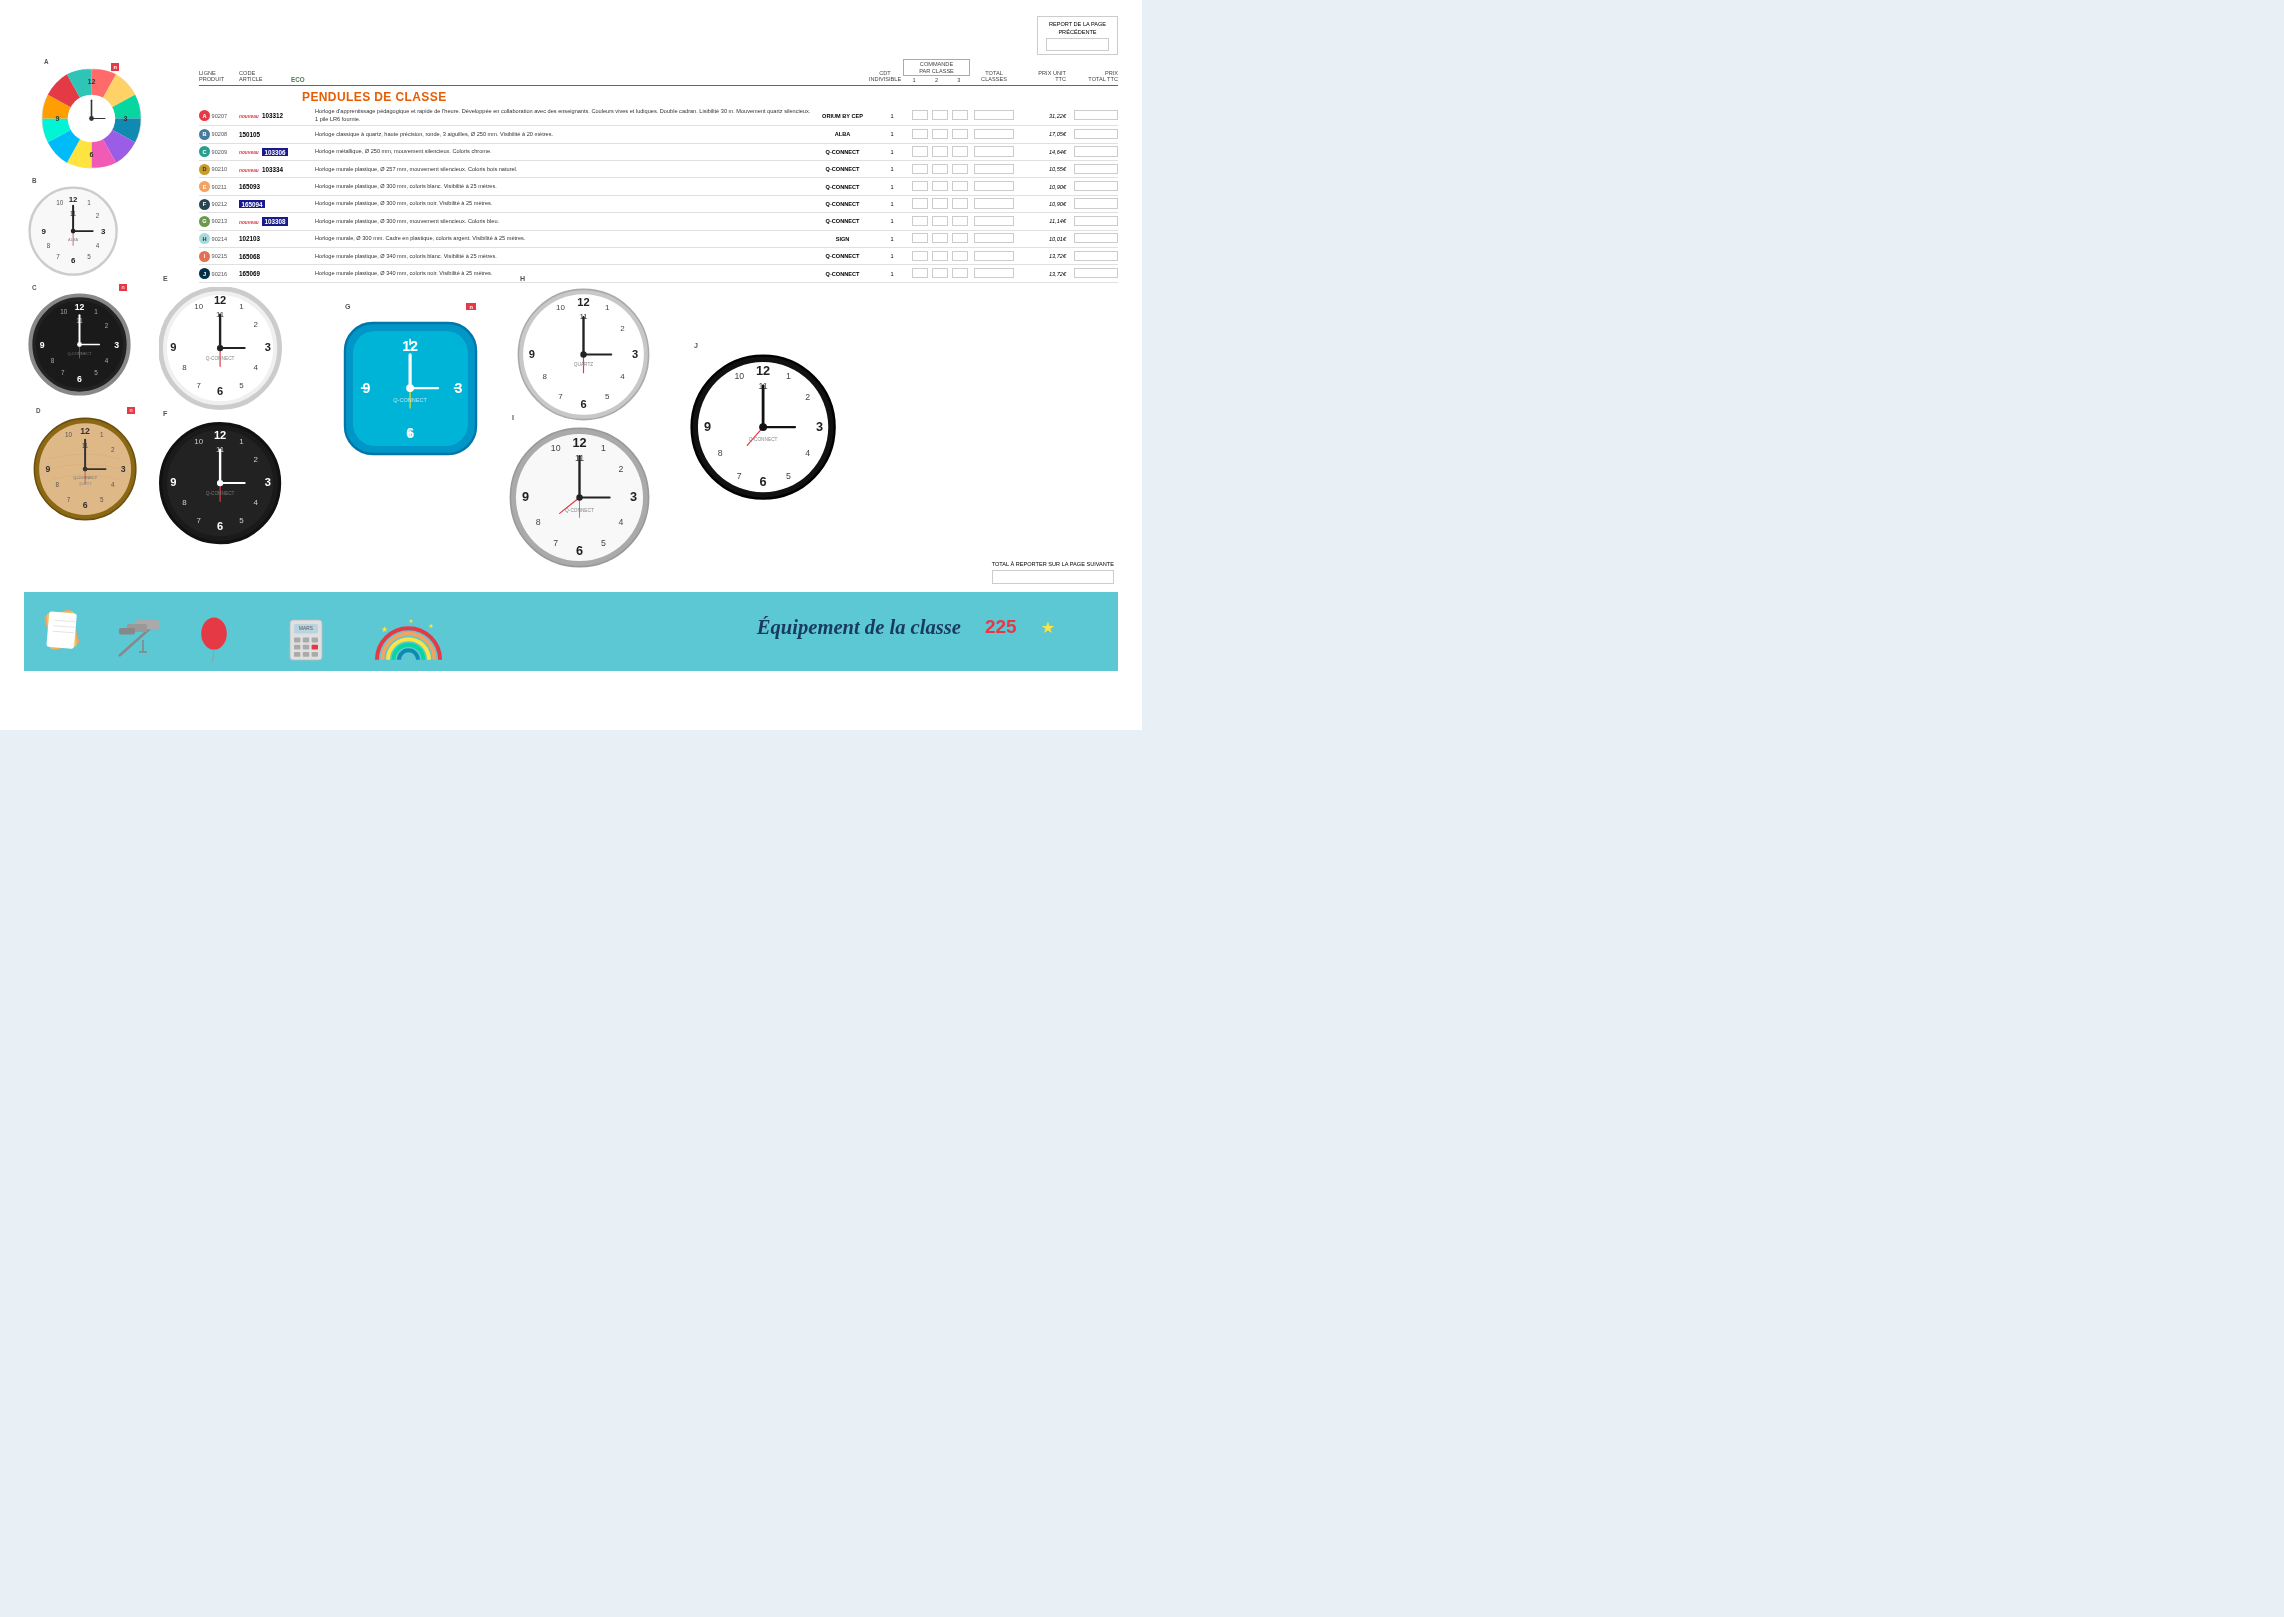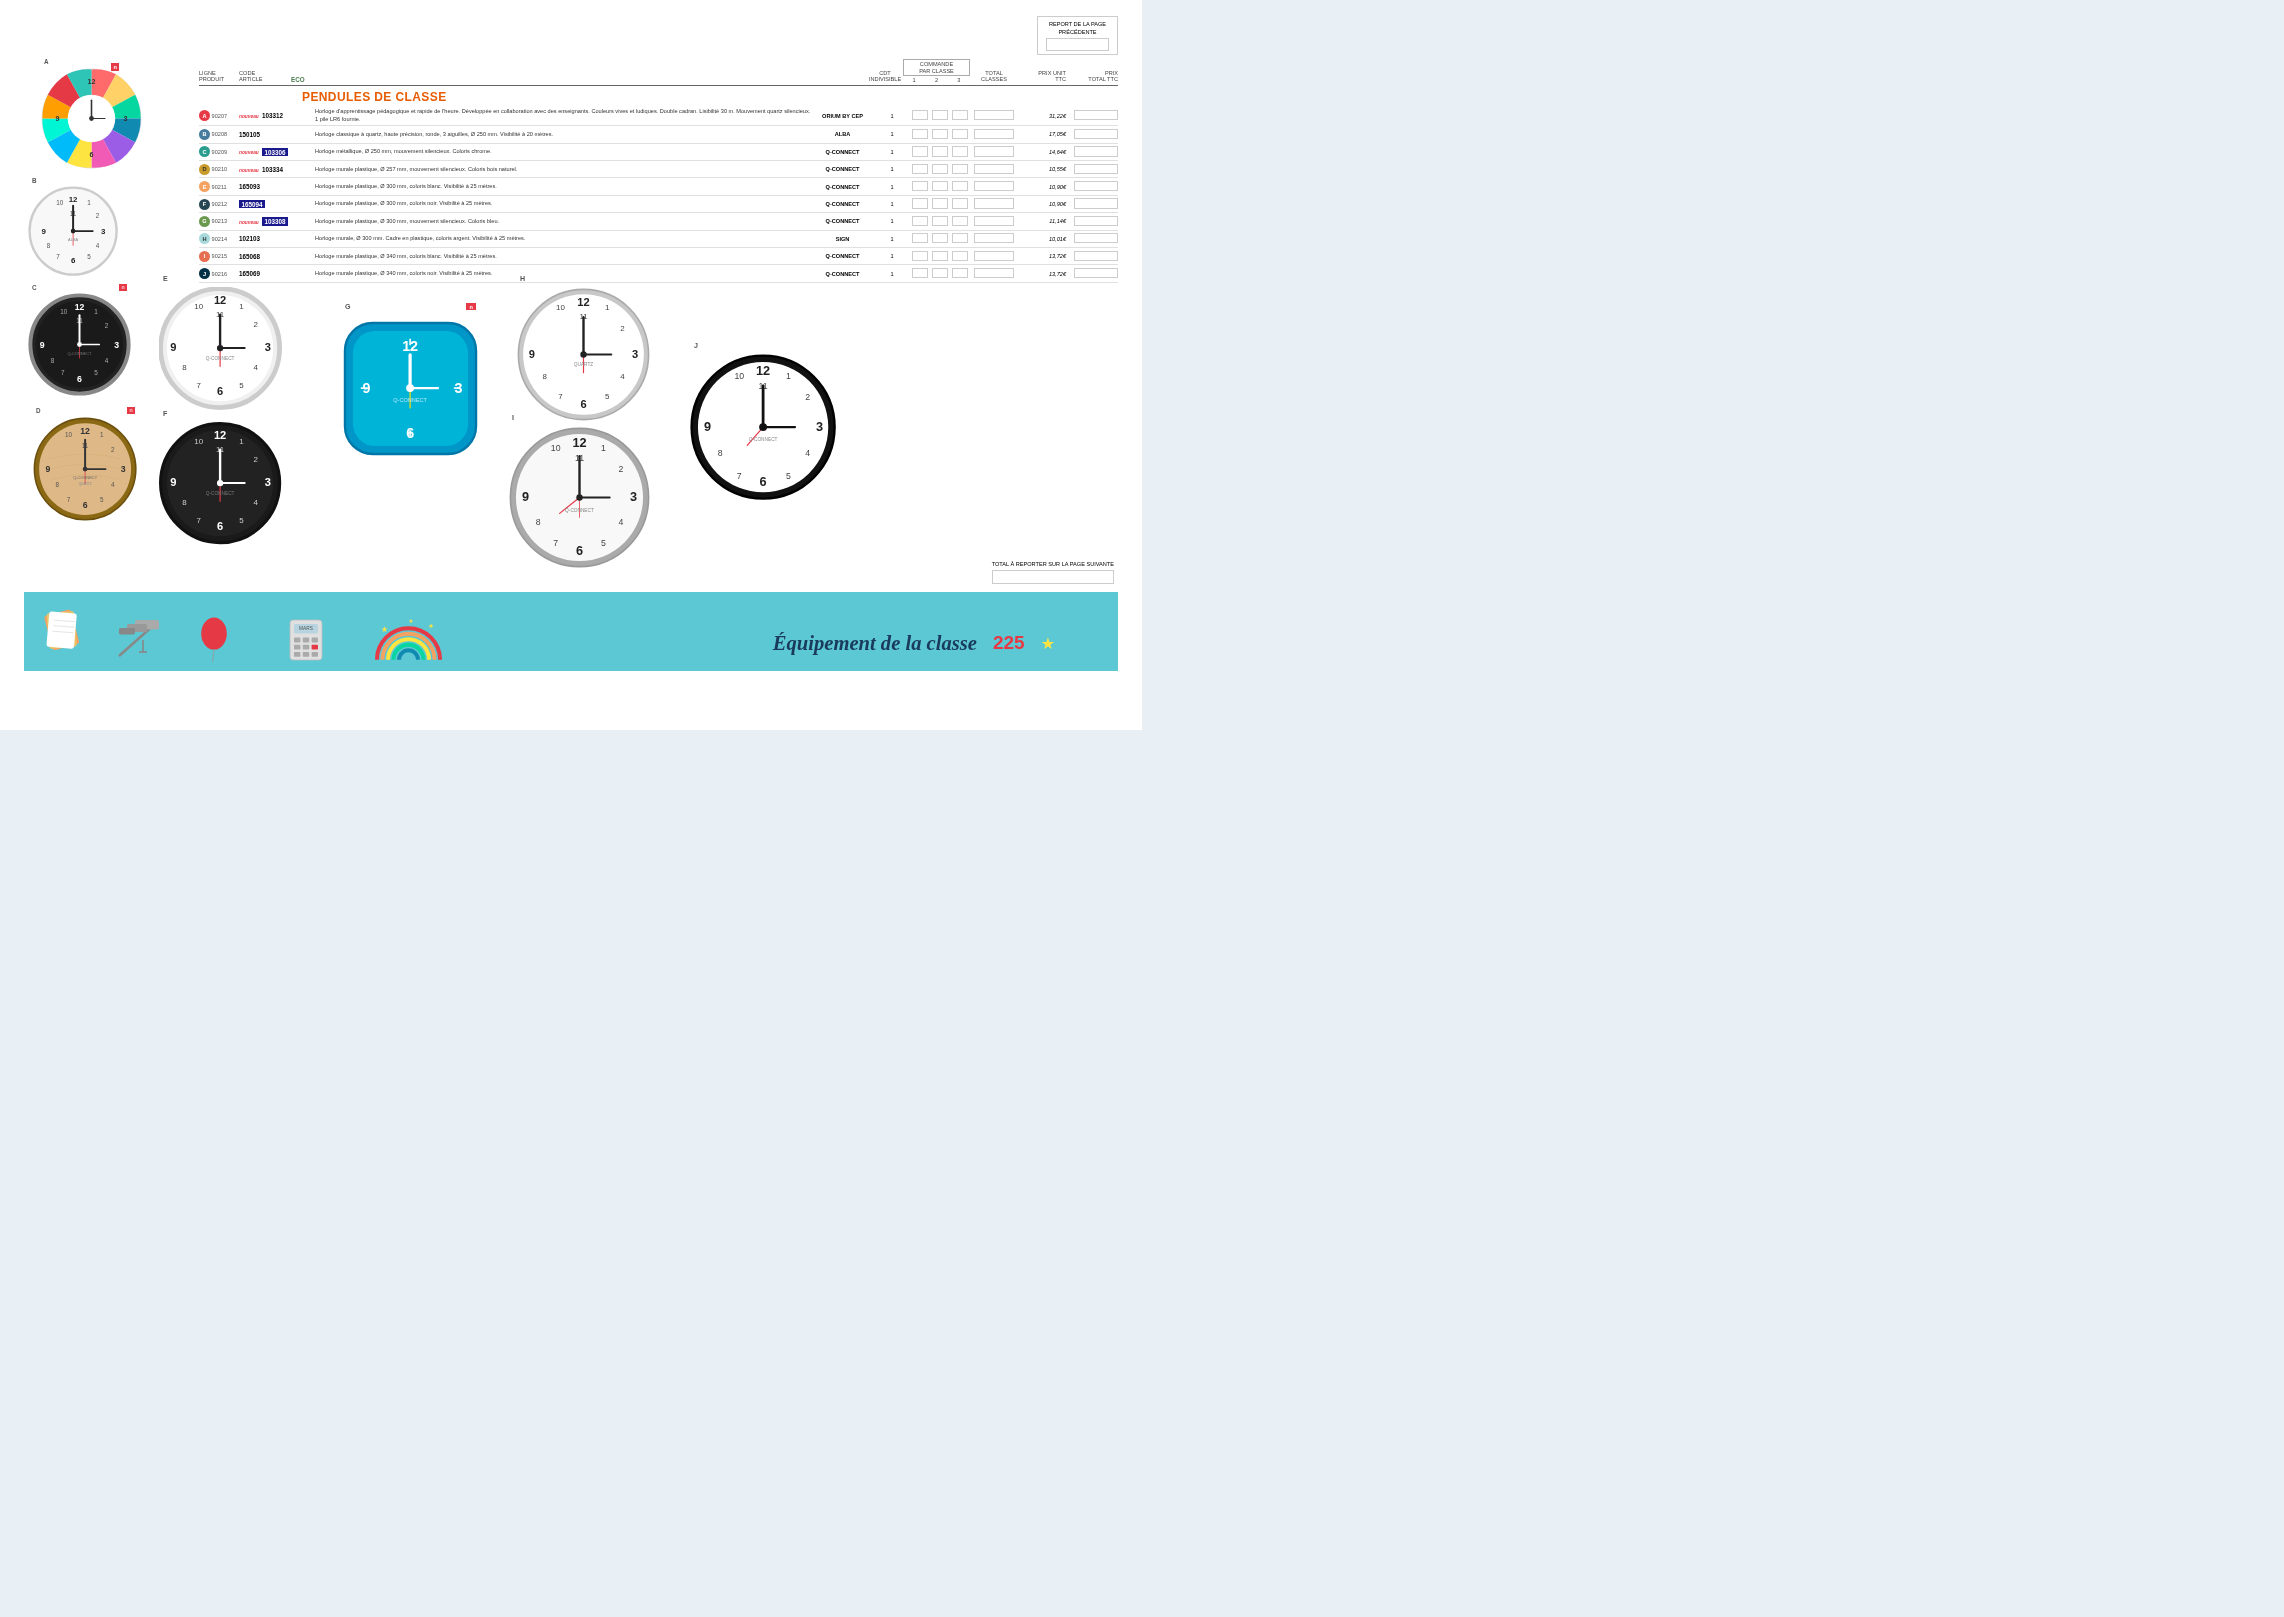--- a/index.html
+++ b/index.html
@@ -660,21 +660,21 @@
         <path d="M19,55 A26,26 0 0,1 71,55" stroke="#fee440" stroke-width="5" fill="none"></path>
         <path d="M26,55 A19,19 0 0,1 64,55" stroke="#06d6a0" stroke-width="5" fill="none"></path>
         <path d="M33,55 A12,12 0 0,1 57,55" stroke="#118ab2" stroke-width="5" fill="none"></path>
 
         <text x="10" y="20" font-size="10" fill="#fee440">★</text>
         <text x="70" y="15" font-size="8" fill="#fee440">★</text>
         <text x="45" y="8" font-size="7" fill="#fee440">★</text>
       </svg>
     </div>
 
-    <div style="position:absolute; right:63px; bottom:16px; display:flex; align-items:center; gap:16px;">
+    <div style="position:absolute; right:63px; bottom:32px; display:flex; align-items:center; gap:24px;">
       <div style="font-family:Georgia,serif; font-style:italic; font-size:20.6px; color:#1a3a5c; font-weight:bold; white-space:nowrap;">Équipement de la classe</div>
       <div style="font-size:19px; color:#e63946; font-weight:bold;">225</div>
 
       <div style="font-size:16px; color:#fee440;">★</div>
     </div>
   </div>
 
 </div>
 
 

